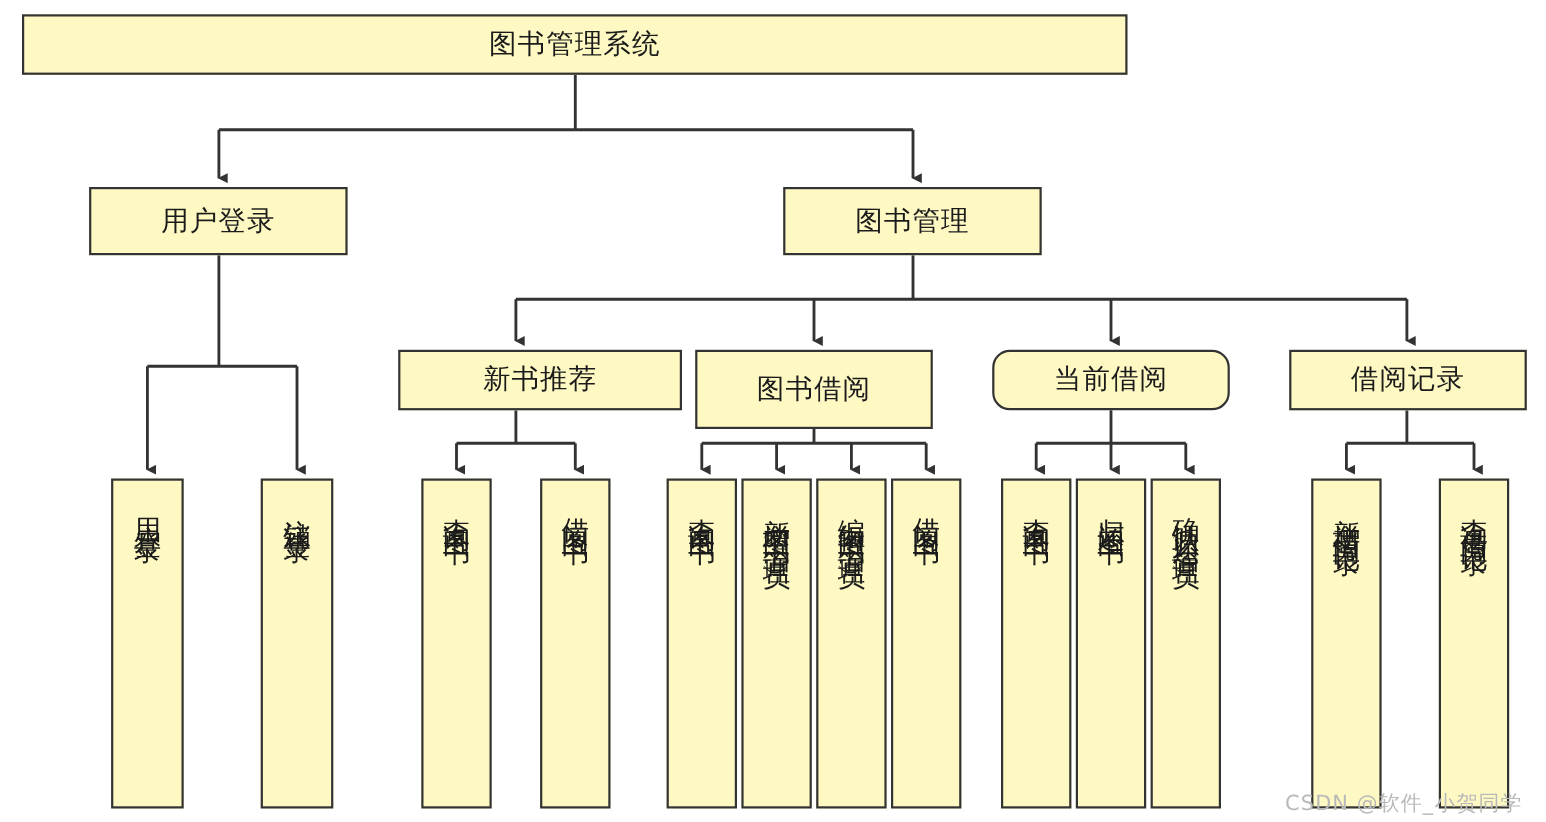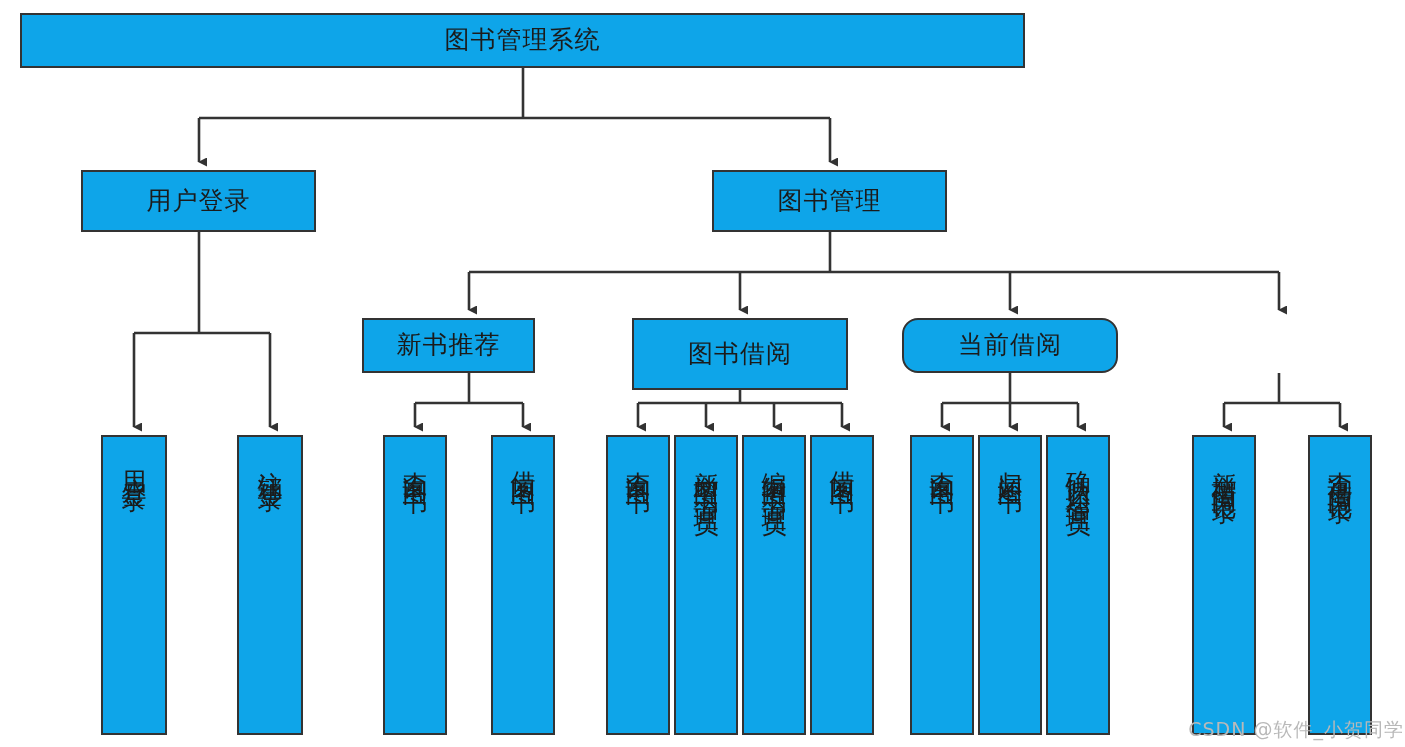--- a/index.html
+++ b/index.html
@@ -9,21 +9,21 @@
     font-family:"DejaVu Sans","Liberation Sans",sans-serif;
     overflow:hidden;
     position:relative;
   }
   #diagram-root{position:absolute;left:0;top:0;width:1405px;height:747px;}
   svg#connectors{position:absolute;left:0;top:0;width:1405px;height:747px;pointer-events:none;}
 
   .node{
     position:absolute;
     box-sizing:border-box;
-    background:#0ea5e9;
+    background:#fef9c3;
     border:2.5px solid #333333;
     display:flex;
     align-items:center;
     justify-content:center;
     color:#1b1b1b;
   }
   .node .label{
     font-size:25px;
     line-height:1.15;
     letter-spacing:1px;
@@ -39,21 +39,21 @@
   .node.vertical .label{
     writing-mode:vertical-rl;
     text-orientation:upright;
     font-size:25px;
     letter-spacing:6px;
     line-height:1;
     white-space:nowrap;
   }
   #watermark{
     position:absolute;
-    right:1px;
+    right:21px;
     bottom:4px;
     font-size:19px;
     color:#b9b9b9;
     letter-spacing:1px;
     white-space:nowrap;
     user-select:none;
   }
 </style>
 </head>
 <body>
@@ -114,28 +114,31 @@
     <span class="label">图书管理系统</span>
   </div>
 
   <div class="node" style="left:81px;top:170px;width:235px;height:62px;">
     <span class="label">用户登录</span>
   </div>
   <div class="node" style="left:712px;top:170px;width:235px;height:62px;">
     <span class="label">图书管理</span>
   </div>
 
-  <div class="node" style="left:362px;top:318px;width:173px;height:55px;">
+  <div class="node" style="left:362px;top:318px;width:258px;height:55px;">
     <span class="label">新书推荐</span>
   </div>
   <div class="node" style="left:632px;top:318px;width:216px;height:72px;">
     <span class="label">图书借阅</span>
   </div>
   <div class="node" style="left:902px;top:318px;width:216px;height:55px;border-radius:16px;">
     <span class="label">当前借阅</span>
+  </div>
+  <div class="node" style="left:1172px;top:318px;width:216px;height:55px;">
+    <span class="label">借阅记录</span>
   </div>
 
   <div class="node vertical" style="left:101px;top:435px;width:66px;height:300px;">
     <span class="label">用户登录</span>
   </div>
   <div class="node vertical" style="left:237px;top:435px;width:66px;height:300px;">
     <span class="label">注销登录</span>
   </div>
 
   <div class="node vertical" style="left:383px;top:435px;width:64px;height:300px;">

